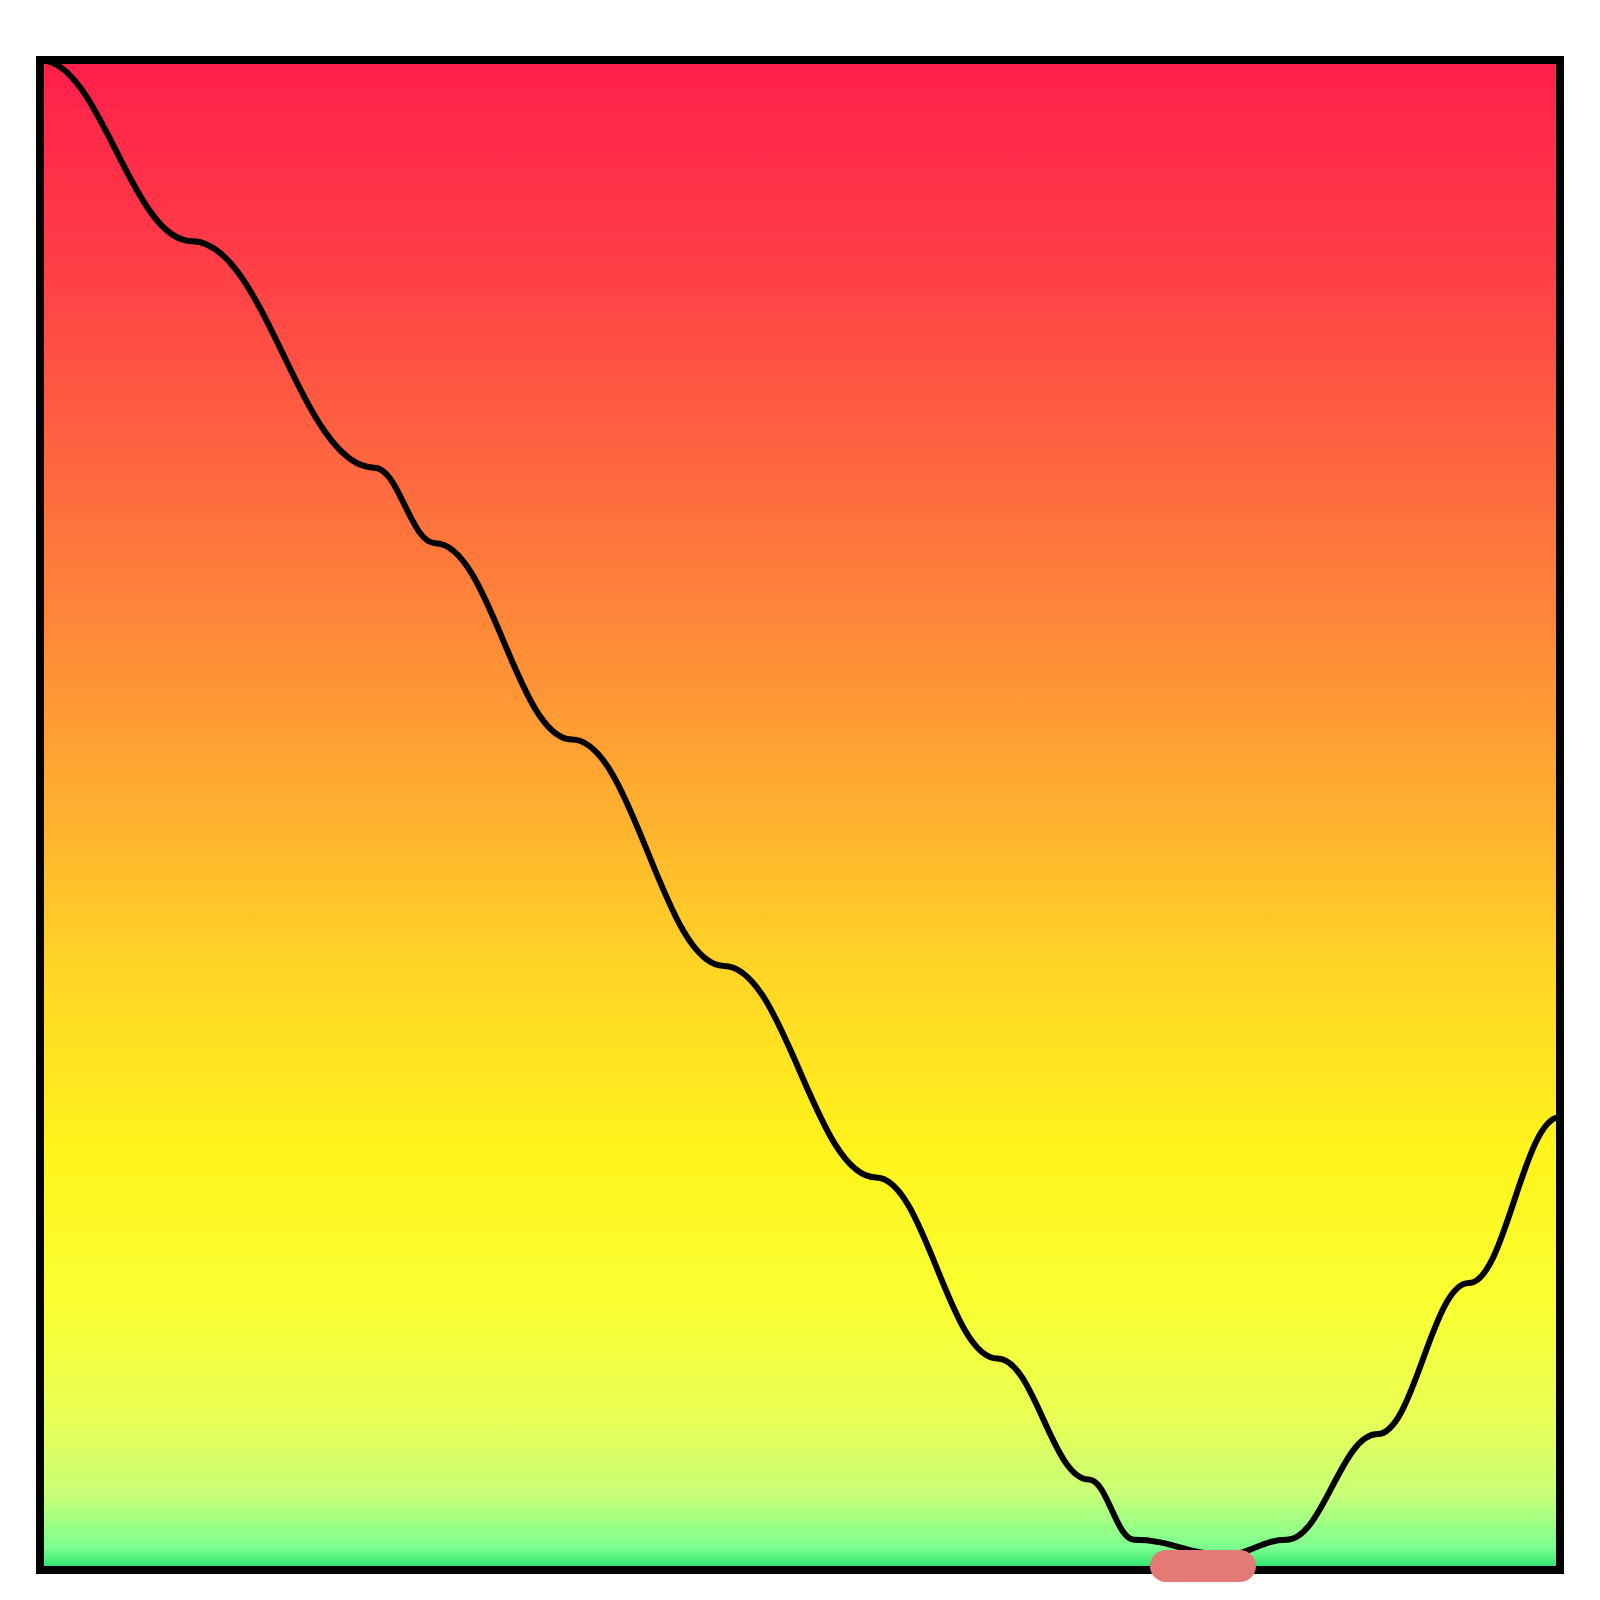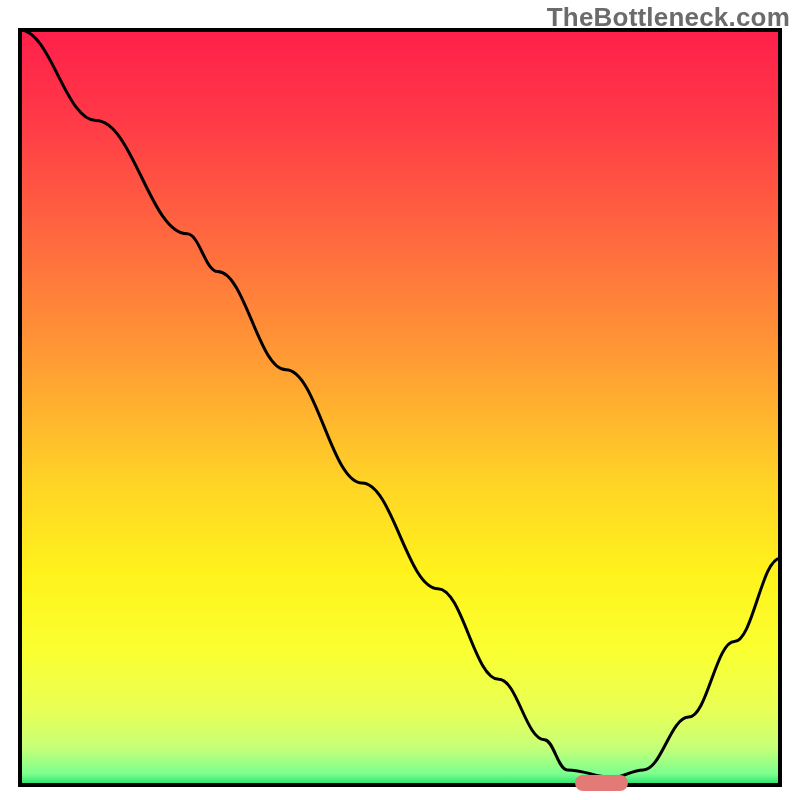--- a/index.html
+++ b/index.html
@@ -39,21 +39,20 @@
     border-radius: 8px;
     background: #e37a75;
     z-index: 20;
   }
 </style>
 </head>
 <body>
 
 <div class="chart-container">
 
-  <div class="watermark">TheBottleneck.com</div>
 
   <svg class="plot" viewBox="0 0 800 800">
     <defs>
       <linearGradient id="bg-grad" x1="0" y1="0" x2="0" y2="1">
           <stop offset="0%" stop-color="#ff1f4b"></stop>
           <stop offset="12%" stop-color="#ff3a47"></stop>
           <stop offset="28.000000000000004%" stop-color="#ff6a3f"></stop>
           <stop offset="45%" stop-color="#ffa033"></stop>
           <stop offset="60%" stop-color="#ffd426"></stop>
           <stop offset="72%" stop-color="#fff31c"></stop>

